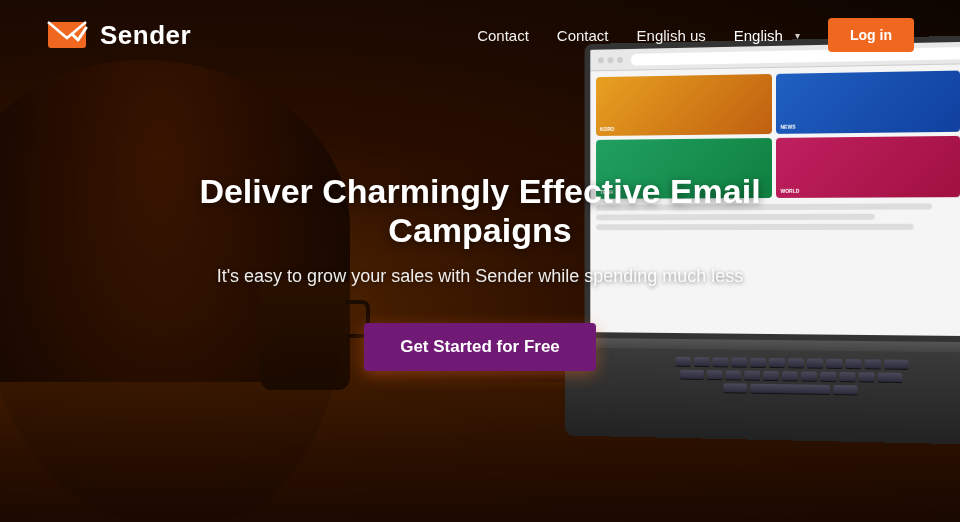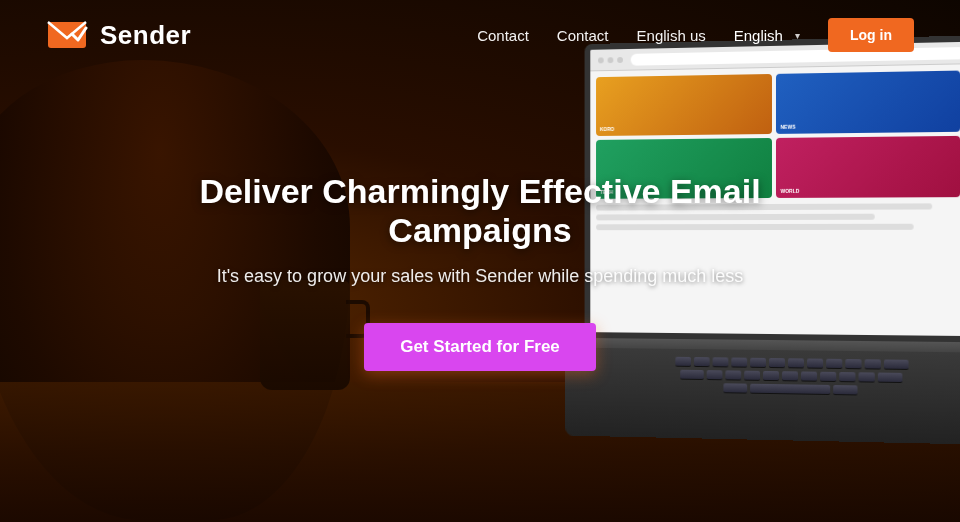--- a/index.html
+++ b/index.html
@@ -318,21 +318,21 @@
       color: rgba(255,255,255,0.92);
       font-size: 18px;
       font-weight: 400;
       margin-bottom: 36px;
       text-shadow: 0 1px 4px rgba(0,0,0,0.5);
       max-width: 600px;
       text-align: right;
     }
 
     .btn-cta {
-      background: #d946ef;
+      background: #701a75;
       color: white;
       border: none;
       padding: 14px 36px;
       border-radius: 4px;
       font-size: 17px;
       font-weight: 600;
       cursor: pointer;
       text-shadow: none;
       box-shadow: 0 4px 15px rgba(240,104,32,0.4);
     }

